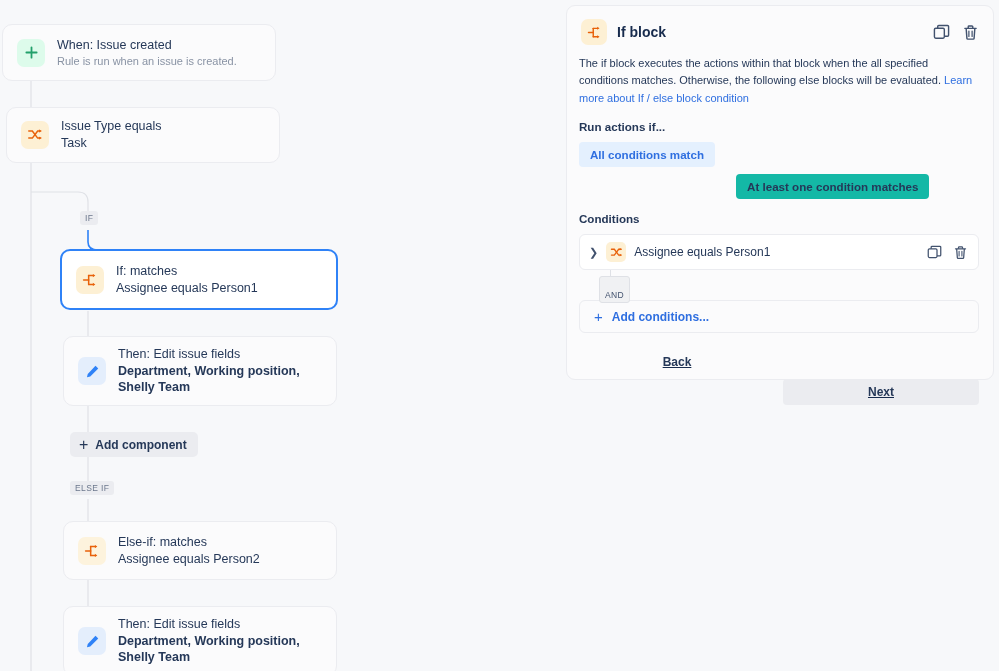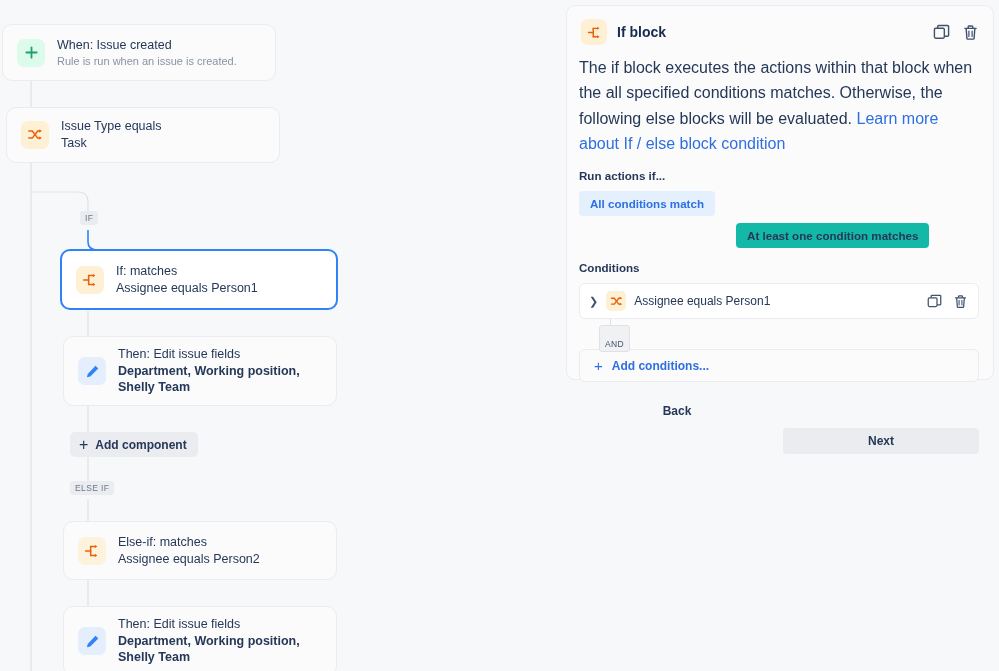--- a/index.html
+++ b/index.html
@@ -85,21 +85,21 @@
     padding: 13px 14px 0 14px;
     gap: 10px;
   }
   .panel-head .node-icon { width: 26px; height: 26px; flex: 0 0 26px; }
   .panel-title { font-size: 14px; font-weight: bold; color: #172b4d; flex: 1; }
   .head-actions { display: flex; gap: 12px; align-items: center; }
   .icon-btn { cursor: pointer; display: flex; align-items: center; justify-content: center; }
 
   .panel-desc {
     padding: 10px 14px 0 12px;
-    font-size: 16px;
+    font-size: 11px;
     line-height: 1.58;
     color: #253858;
   }
   .panel-desc a { color: #2f6fe0; text-decoration: none; }
 
   .section-label {
     padding: 13px 14px 0 12px;
     font-size: 11.6px;
     font-weight: bold;
     color: #253858;
@@ -155,21 +155,21 @@
     height: 33px;
     display: flex; align-items: center; gap: 9px;
     padding: 0 14px;
     font-size: 12px;
     color: #2f6fe0;
     font-weight: bold;
     cursor: pointer;
   }
   .add-cond .plus { font-size: 15px; font-weight: normal; line-height: 1; }
 
-  .panel-footer { display: flex; gap: 8px; padding: 16px 14px 0 12px; }
+  .panel-footer { display: flex; gap: 8px; padding: 16px 14px 0 12px; text-decoration: underline; }
   .btn {
     height: 26px;
     border-radius: 4px;
     display: flex; align-items: center; justify-content: center;
     font-size: 12px;
     font-weight: bold;
     cursor: pointer;
   }
   .btn-back { flex: 1; background: transparent; color: #253858; }
   .btn-next { flex: 1; background: #ebecf0; color: #253858; margin-top: 30px; }

